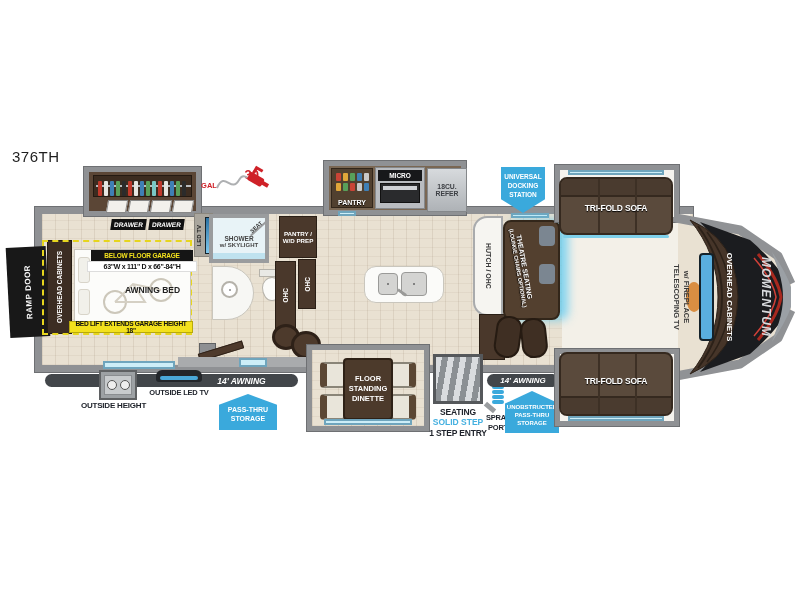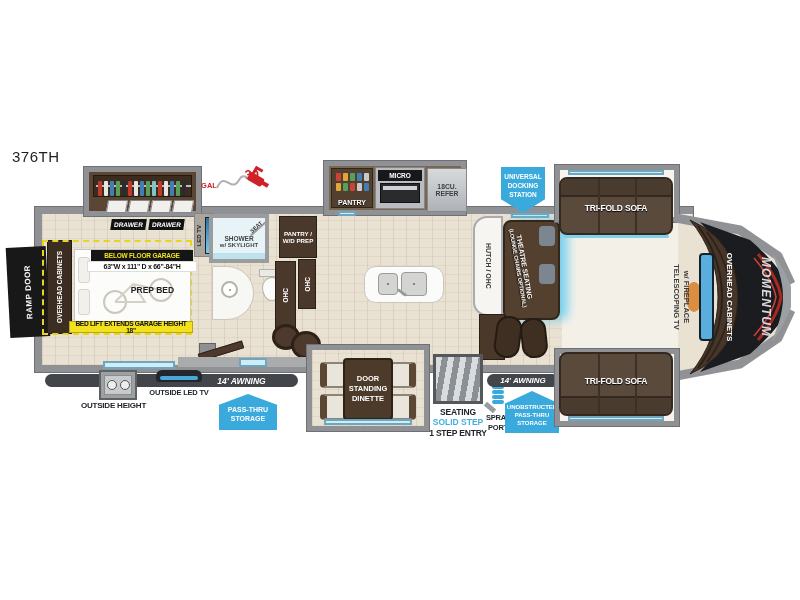--- a/index.html
+++ b/index.html
@@ -59,21 +59,21 @@
     <div class="abs" style="left:3px;top:7px;width:12px;height:26px;background:#f1f0ea;border:1px solid #d8d4c9;border-radius:3px;"></div>
     <div class="abs" style="left:3px;top:39px;width:12px;height:26px;background:#f1f0ea;border:1px solid #d8d4c9;border-radius:3px;"></div>
   </div>
   <div class="abs ctr" style="left:91px;top:250px;width:102px;height:11px;background:#151515;">
     <span style="color:#f3e11d;font-size:6.5px;font-weight:bold;letter-spacing:-0.2px;">BELOW FLOOR GARAGE</span>
   </div>
   <div class="abs ctr" style="left:87px;top:261px;width:110px;height:11px;background:#fff;border:1px solid #ddd;">
     <span style="color:#111;font-size:7px;font-weight:bold;letter-spacing:-0.3px;">63"W x 111" D x 66"-84"H</span>
   </div>
   <div class="abs ctr" style="left:110px;top:284px;width:85px;height:12px;">
-    <span style="color:#222;font-size:8.5px;font-weight:bold;">PREP BED</span>
+    <span style="color:#222;font-size:8.5px;font-weight:bold;">AWNING BED</span>
   </div>
   <div class="abs ctr" style="left:69px;top:321px;width:124px;height:12px;background:#f3e11d;border:1px solid #b7a90d;">
     <span style="color:#111;font-size:6.6px;font-weight:bold;letter-spacing:-0.3px;">BED LIFT EXTENDS GARAGE HEIGHT 18"</span>
   </div>
 
   <div class="abs slide" style="left:84px;top:167px;width:117px;height:49px;background:#5b4636;">
     <div class="abs" style="left:4px;top:3px;width:99px;height:22px;background:#3c2c20;border:1px solid #241a12;">
       <div class="abs" style="left:2px;top:9px;width:95px;height:2px;background:#b9bcc0;"></div>
       <div class="cloth" style="left:4px;background:#c0392b;"></div>
         <div class="cloth" style="left:10px;background:#e8e6e0;"></div>
@@ -266,21 +266,21 @@
     <div>PASS-THRU</div>
     <div>STORAGE</div>
   </div>
 
   <div class="abs slide wood" style="left:307px;top:345px;width:122px;height:86px;">
     <div class="abs" style="left:8px;top:12px;width:26px;height:26px;background:#e9e5da;border:2px solid #8a8578;border-radius:4px;border-left:7px solid #5b4734;"></div>
     <div class="abs" style="left:8px;top:44px;width:26px;height:26px;background:#e9e5da;border:2px solid #8a8578;border-radius:4px;border-left:7px solid #5b4734;"></div>
     <div class="abs" style="left:78px;top:12px;width:26px;height:26px;background:#e9e5da;border:2px solid #8a8578;border-radius:4px;border-right:7px solid #5b4734;"></div>
     <div class="abs" style="left:78px;top:44px;width:26px;height:26px;background:#e9e5da;border:2px solid #8a8578;border-radius:4px;border-right:7px solid #5b4734;"></div>
     <div class="abs ctr" style="left:31px;top:8px;width:50px;height:62px;background:#4c3a2b;border:2px solid #2e2116;border-radius:4px;flex-direction:column;line-height:10px;">
-      <span style="color:#fff;font-size:7.5px;font-weight:bold;">DOOR</span>
+      <span style="color:#fff;font-size:7.5px;font-weight:bold;">FLOOR</span>
       <span style="color:#fff;font-size:7.5px;font-weight:bold;">STANDING</span>
       <span style="color:#fff;font-size:7.5px;font-weight:bold;">DINETTE</span>
     </div>
   </div>
   <div class="abs window" style="left:324px;top:419px;width:88px;height:6px;"></div>
 
   <div class="abs" style="left:433px;top:354px;width:50px;height:50px;border:3px solid #55585b;background:repeating-linear-gradient(100deg,#d9dcdf 0 6px,#8b9094 6px 12px);"></div>
   <div class="abs ctr" style="left:418px;top:406px;width:80px;height:33px;flex-direction:column;line-height:10.5px;">
     <span class="extlabel" style="font-size:8.5px;">SEATING</span>
     <span style="font-size:8.5px;font-weight:bold;color:#45b0e0;">SOLID STEP</span>

